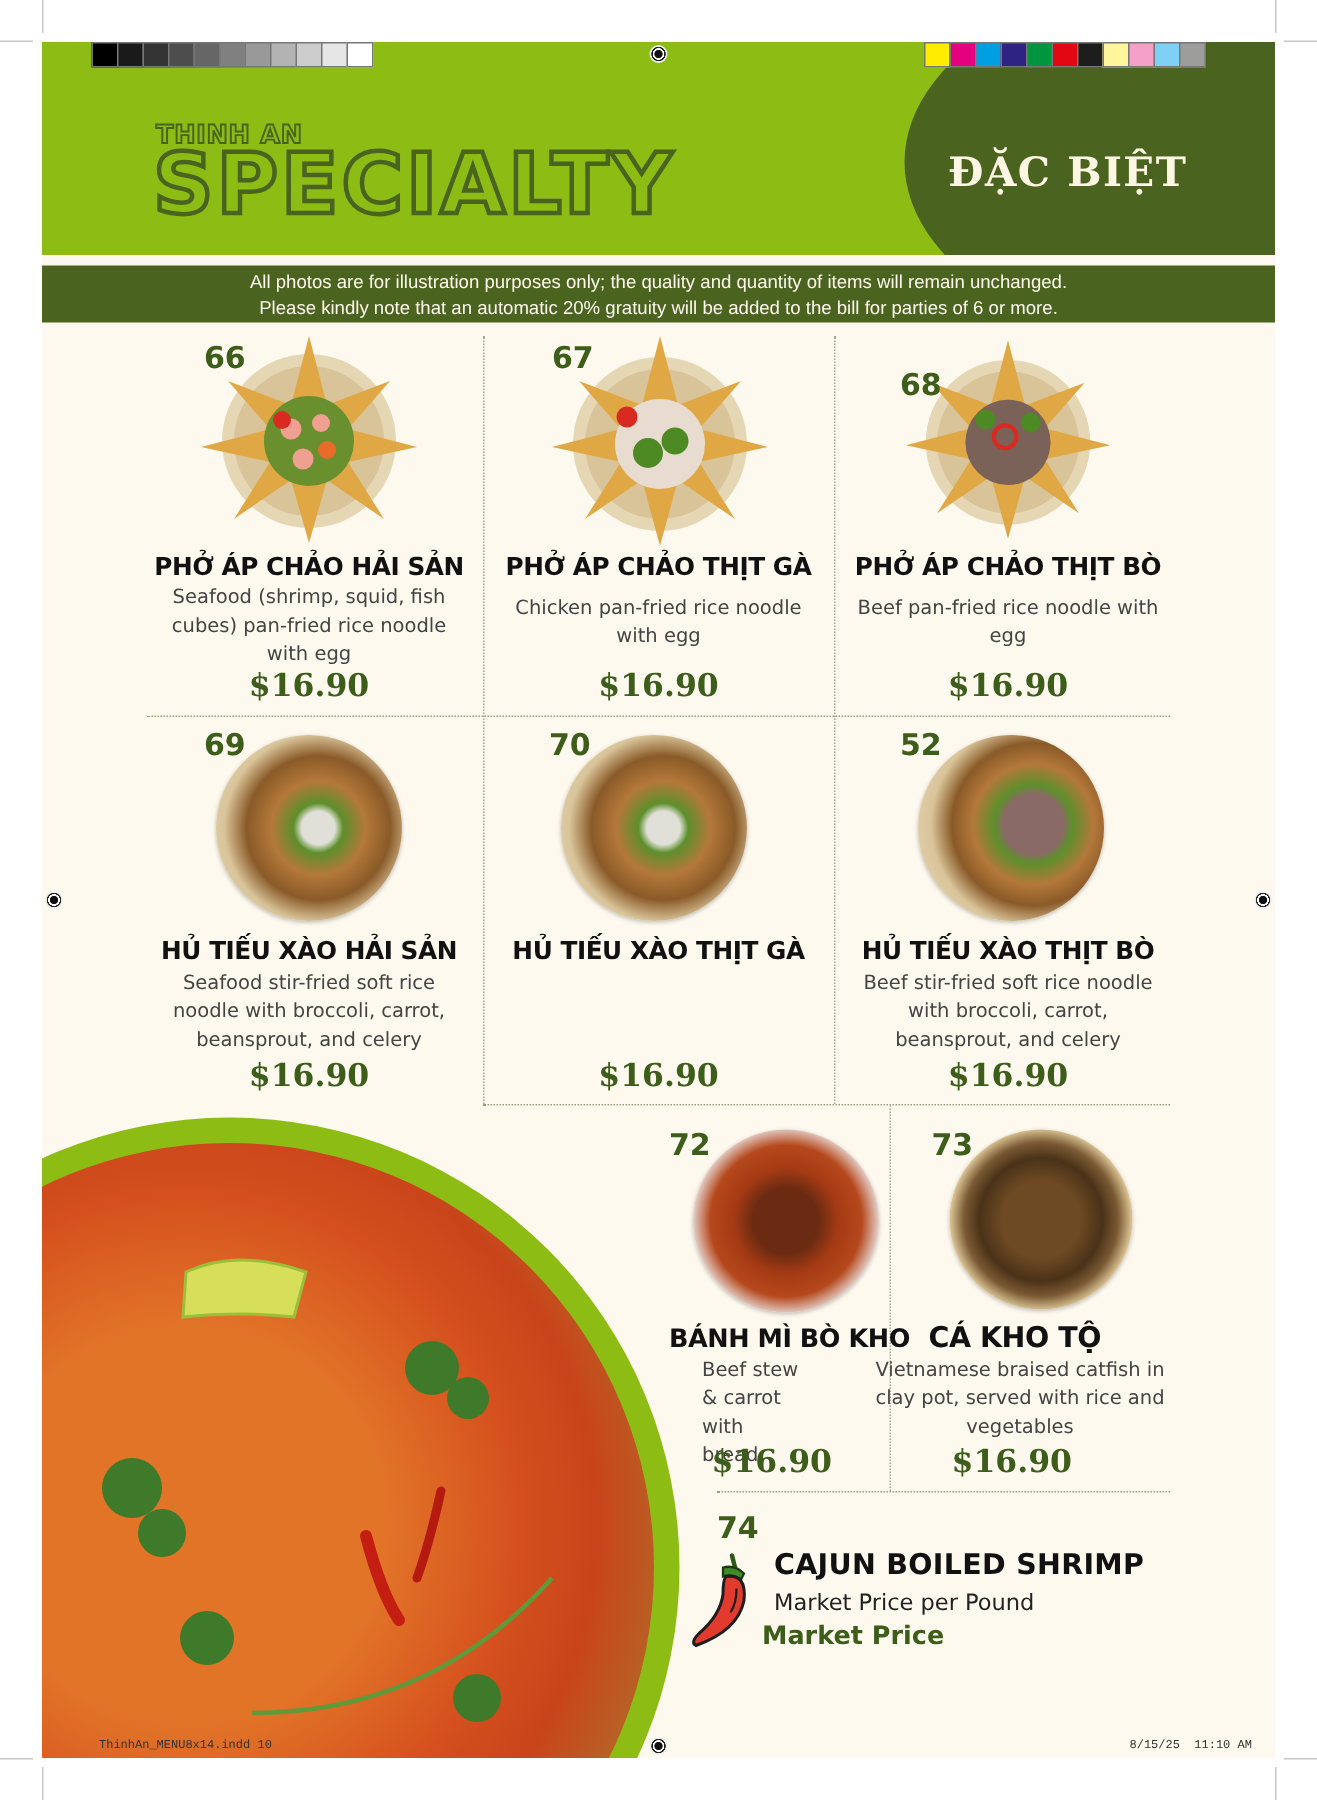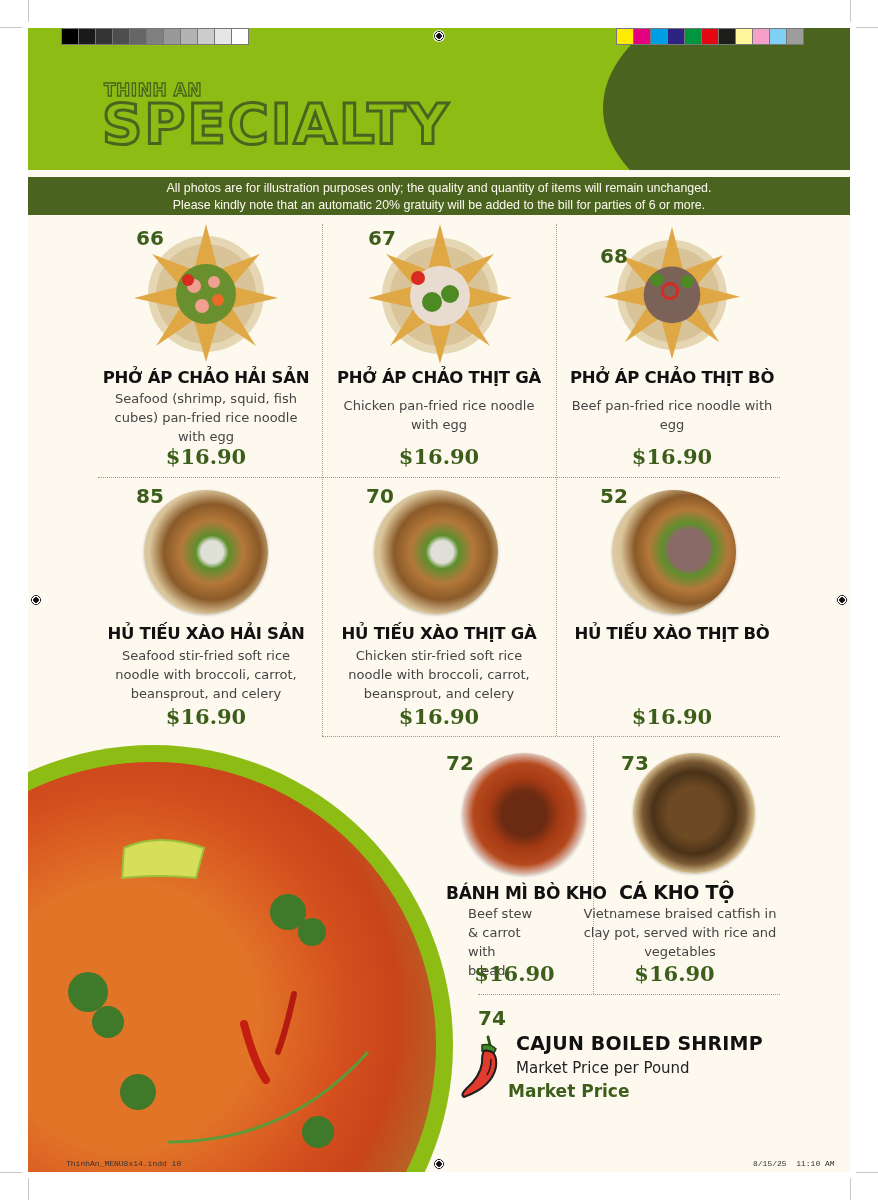--- a/index.html
+++ b/index.html
@@ -143,20 +143,21 @@
         <div class="swatch" style="background: rgb(29, 29, 27);"></div>
         <div class="swatch" style="background: rgb(255, 245, 155);"></div>
         <div class="swatch" style="background: rgb(245, 160, 200);"></div>
         <div class="swatch" style="background: rgb(127, 208, 245);"></div>
         <div class="swatch" style="background: rgb(157, 157, 156);"></div>
       </div>
     <div class="reg-mark" style="left:405px;top:2px;"></div>
 
     <div class="brand-small">THINH AN</div>
     <div class="brand-big">SPECIALTY</div>
+    <div class="dac-biet">ĐẶC BIỆT</div>
   </div>
 
   <div class="notice">
     <div>All photos are for illustration purposes only; the quality and quantity of items will remain unchanged.</div>
     <div>Please kindly note that an automatic 20% gratuity will be added to the bill for parties of 6 or more.</div>
   </div>
 
   <div class="vdiv" style="left:294px;top:196px;height:512px;"></div>
   <div class="vdiv" style="left:528px;top:196px;height:512px;"></div>
   <div class="hdiv" style="left:70px;top:449px;width:682px;"></div>
@@ -208,39 +209,39 @@
       <circle cx="58" cy="56" r="7" fill="#4e8a24"></circle>
         <circle cx="90" cy="58" r="7" fill="#4e8a24"></circle>
       <circle cx="72" cy="68" r="8" fill="none" stroke="#d82a20" stroke-width="3"></circle>
     </svg>
     <div class="name" style="top:144px;">PHỞ ÁP CHẢO THỊT BÒ</div>
     <div class="desc" style="top:172px;padding:0 4px;">Beef pan-fried rice noodle with egg</div>
     <div class="price" style="top:220px;">$16.90</div>
   </div>
 
   <div class="item" style="left:62px;top:450px;width:232px;height:258px;">
-    <div class="num" style="left:46px;top:6px;">85</div>
+    <div class="num" style="left:46px;top:6px;">69</div>
     <div class="plate noodle" style="left:54px;top:12px;width:124px;height:124px;"></div>
     <div class="name" style="top:146px;">HỦ TIẾU XÀO HẢI SẢN</div>
     <div class="desc" style="top:168px;padding:0 18px;">Seafood stir-fried soft rice noodle with broccoli, carrot, beansprout, and celery</div>
     <div class="price" style="top:226px;">$16.90</div>
   </div>
 
   <div class="item" style="left:294px;top:450px;width:234px;height:258px;">
     <div class="num" style="left:44px;top:6px;">70</div>
     <div class="plate noodle" style="left:52px;top:12px;width:124px;height:124px;"></div>
     <div class="name" style="top:146px;">HỦ TIẾU XÀO THỊT GÀ</div>
-    <div class="desc" style="top:168px;padding:0 16px;">Chicken stir-fried soft rice noodle with broccoli, carrot, beansprout, and celery</div>
     <div class="price" style="top:226px;">$16.90</div>
   </div>
 
   <div class="item" style="left:528px;top:450px;width:232px;height:258px;">
     <div class="num" style="left:44px;top:6px;">52</div>
     <div class="plate noodle" style="left:56px;top:12px;width:124px;height:124px;background:radial-gradient(circle at 62% 48%, #8a6a66 0 20%, #5e8f2c 26%, #b4783a 40%, #8a5a28 54%, #d9c49a 68%, #ece0c4 100%);"></div>
     <div class="name" style="top:146px;">HỦ TIẾU XÀO THỊT BÒ</div>
+    <div class="desc" style="top:168px;padding:0 18px;">Beef stir-fried soft rice noodle with broccoli, carrot, beansprout, and celery</div>
     <div class="price" style="top:226px;">$16.90</div>
   </div>
 
   <div class="big-plate-ring"></div>
   <div class="big-plate"></div>
   <svg style="position:absolute;left:0;top:734px;" width="420" height="410" viewBox="0 0 420 410">
     <path d="M96,86 Q130,70 176,86 L168,116 Q130,112 94,116 Z" fill="#d6de5a" stroke="#9cbf3a" stroke-width="2"></path>
     <circle cx="260" cy="150" r="18" fill="#3e7a2a"></circle>
       <circle cx="284" cy="170" r="14" fill="#3e7a2a"></circle>
     <circle cx="60" cy="230" r="20" fill="#3e7a2a"></circle>

